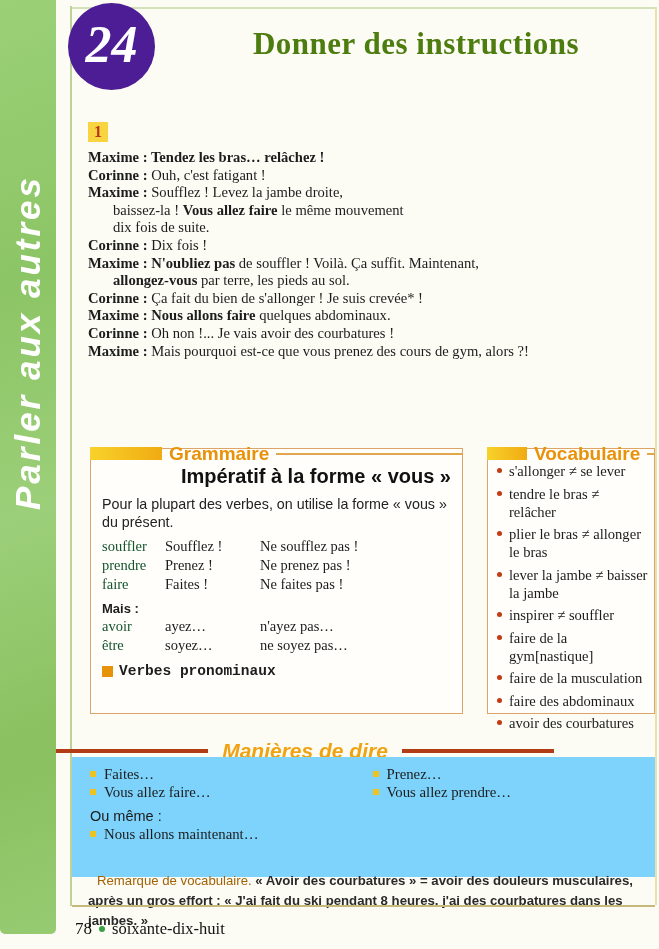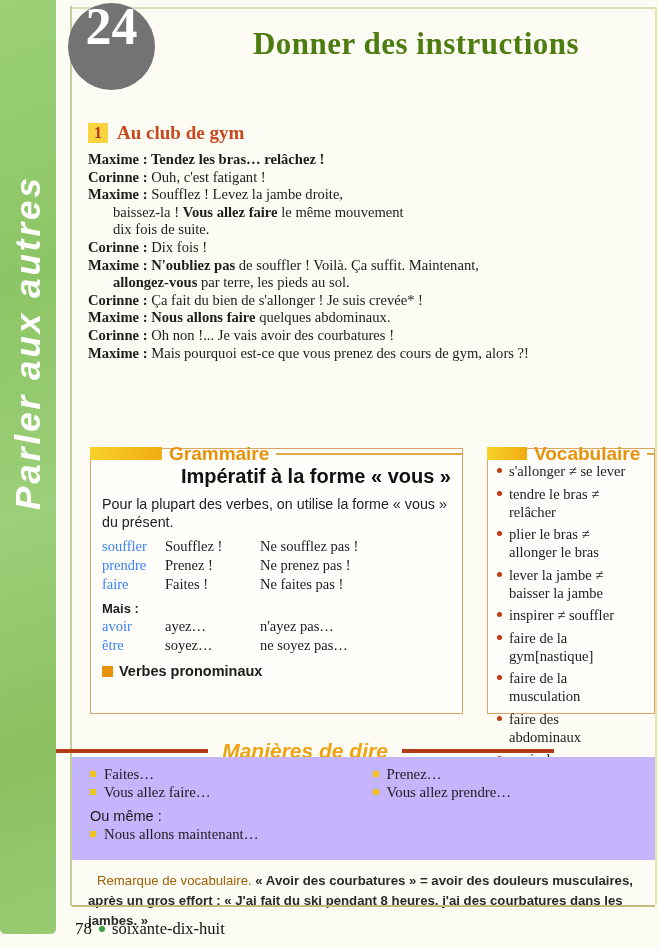--- a/index.html
+++ b/index.html
@@ -23,21 +23,21 @@
     font-weight:bold;font-style:italic;
     font-size:35px;letter-spacing:3px;color:#ffffff;
     white-space:nowrap;
   }
   .left-rule{position:absolute;left:70px;top:6px;width:2px;height:900px;background:#bdd29b;}
   .top-rule{position:absolute;left:72px;top:7px;right:2px;height:2px;background:#d2e2ba;}
   .right-rule{position:absolute;right:2px;top:7px;width:2px;height:898px;background:#e9e2ad;}
 
   .lesson-circle{
     position:absolute;left:68px;top:3px;width:87px;height:87px;border-radius:50%;
-    background:#737373;display:flex;align-items:flex-start;justify-content:center;
+    background:#4c1d95;display:flex;align-items:center;justify-content:center;font-style:italic;
   }
   .lesson-circle span{
     color:#fff;font-family:"Liberation Serif",serif;font-weight:bold;font-size:52px;
     line-height:1;transform:translateY(-2px);
   }
   .page-title{
     position:absolute;left:186px;top:26px;width:460px;margin:0;
     text-align:center;font-family:"Liberation Serif",serif;
     font-weight:bold;font-size:31px;color:#4d7c0f;letter-spacing:0.5px;
   }
@@ -73,48 +73,48 @@
   .box-header .tail{flex:1;height:2px;background:#e0a74f;}
 
   .grammar-content{padding:14px 11px 6px 11px;font-size:14.5px;}
   .g-title{
     text-align:right;font-family:"Liberation Sans",sans-serif;font-weight:bold;
     font-size:20px;margin:2px 0 7px 0;color:#111;
   }
   .g-intro{font-family:"Liberation Sans",sans-serif;font-size:14.3px;line-height:18px;margin-bottom:6px;color:#222;}
   .vrow{display:grid;grid-template-columns:63px 95px auto;line-height:19px;}
   .vrow.wide{grid-template-columns:64px 114px auto;}
-  .vcol1{color:#3b82f6;}
+  .vcol1{color:#14532d;}
   .g-mais{font-family:"Liberation Sans",sans-serif;font-weight:bold;font-size:13px;margin:7px 0 1px 0;}
   .g-pronom{
-    font-family:Liberation Sans, sans-serif;font-weight:bold;font-size:14.5px;
+    font-family:Liberation Mono, monospace;font-weight:bold;font-size:14.5px;
     margin:8px 0 2px 0;display:flex;align-items:center;gap:6px;
   }
   .g-pronom .sq{width:11px;height:11px;background:#e8920a;display:inline-block;}
 
-  .vocab-list{padding:13px 24px 0 9px;font-size:14.6px;}
+  .vocab-list{padding:13px 6px 0 9px;font-size:14.6px;}
   .vocab-item{display:flex;gap:7px;margin-bottom:4.5px;line-height:18px;}
   .vocab-item .dot{
     width:5px;height:5px;border-radius:50%;background:#c43a12;flex:0 0 auto;margin-top:6px;
   }
 
   
   .manieres-header{
     position:absolute;left:56px;top:740px;width:498px;
     display:flex;align-items:center;
   }
   .manieres-header .rule{flex:1;height:4px;background:#b23c16;}
   .manieres-title{
     margin:0 14px;font-family:"Liberation Sans",sans-serif;
     font-weight:bold;font-style:italic;font-size:21px;color:#f0a312;
     white-space:nowrap;line-height:1;
   }
   .manieres-box{
-    position:absolute;left:72px;top:757px;width:583px;height:103px;
-    background:#c4b5fd;padding:8px 0 0 18px;box-sizing:border-box;
+    position:absolute;left:72px;top:757px;width:583px;height:120px;
+    background:#7dd3fc;padding:8px 0 0 18px;box-sizing:border-box;
     font-size:14.8px;
   }
   .m-cols{display:flex;}
   .m-col{width:290px;}
   .m-item{display:flex;align-items:baseline;gap:8px;line-height:18px;}
   .m-item .sq{width:6px;height:6px;background:#eec31f;flex:0 0 auto;align-self:center;}
   .ou-meme{font-family:"Liberation Sans",sans-serif;font-weight:normal;font-size:14.5px;margin:7px 16px 1px 0;}
 
   
   .remark{
@@ -142,21 +142,20 @@
 <div class="right-rule"></div>
 
 <div class="lesson-circle">
   <span>24</span>
 </div>
 <h1 class="page-title">Donner des instructions</h1>
 
 <section class="dialogue">
   <div class="section-head">
     <span class="section-badge">1</span>
-    <h2 class="section-title">Au club de gym</h2>
   </div>
   <div class="dlg-lines">
       <div class="dlg-line"><span class="speaker">Maxime : </span><span class="bold">Tendez les bras… relâchez !</span></div>
       <div class="dlg-line"><span class="speaker">Corinne : </span><span>Ouh, c'est fatigant !</span></div>
       <div class="dlg-line"><span class="speaker">Maxime : </span><span>Soufflez ! Levez la jambe droite,</span><br><span>baissez-la ! </span><span class="bold">Vous allez faire</span><span> le même mouvement</span><br><span>dix fois de suite.</span></div>
       <div class="dlg-line"><span class="speaker">Corinne : </span><span>Dix fois !</span></div>
       <div class="dlg-line"><span class="speaker">Maxime : </span><span class="bold">N'oubliez pas</span><span> de souffler ! Voilà. Ça suffit. Maintenant,</span><br><span class="bold">allongez-vous</span><span> par terre, les pieds au sol.</span></div>
       <div class="dlg-line"><span class="speaker">Corinne : </span><span>Ça fait du bien de s'allonger ! Je suis crevée* !</span></div>
       <div class="dlg-line"><span class="speaker">Maxime : </span><span class="bold">Nous allons faire</span><span> quelques abdominaux.</span></div>
       <div class="dlg-line"><span class="speaker">Corinne : </span><span>Oh non !... Je vais avoir des courbatures !</span></div>

